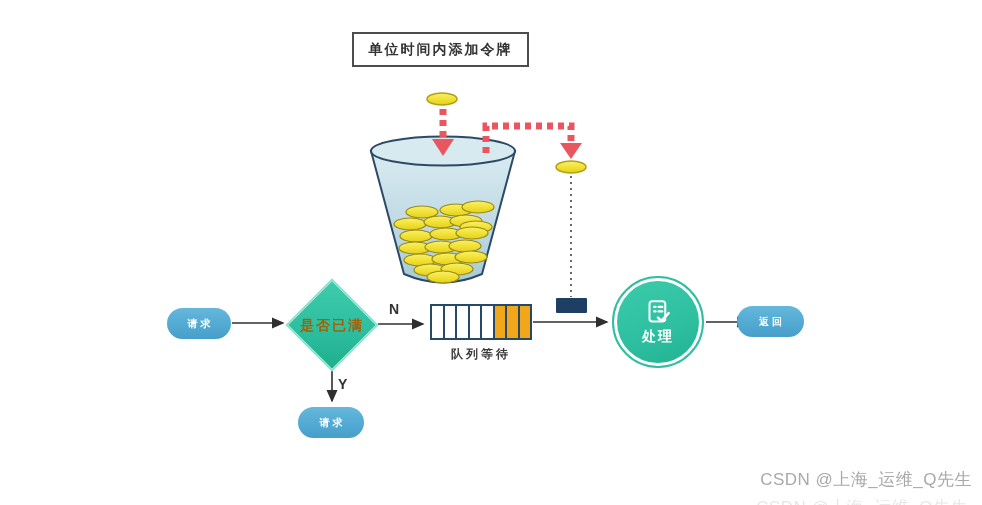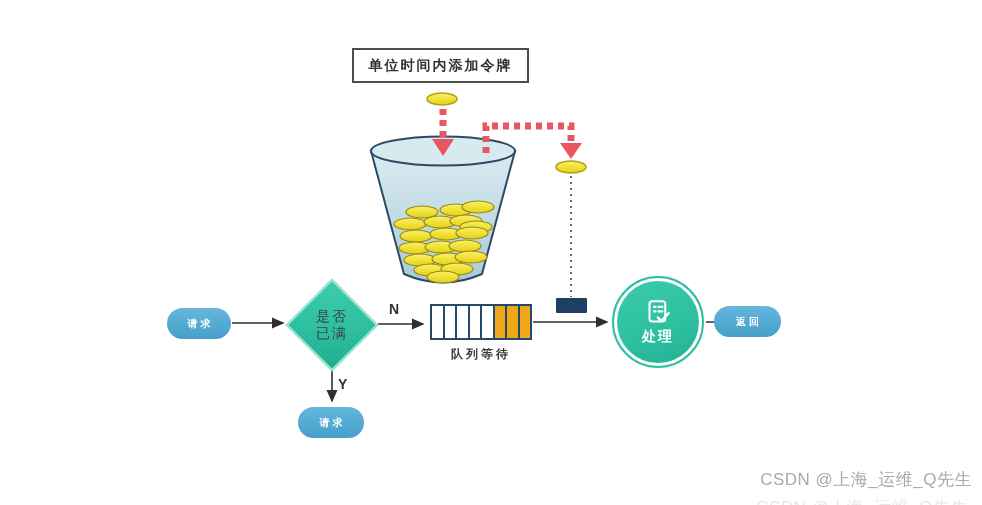--- a/index.html
+++ b/index.html
@@ -12,47 +12,47 @@
     --red:#ea5660;
     --ink:#2f2f2f;
     --gray-text:#3a3a3a;
   }
   *{box-sizing:border-box;margin:0;padding:0;}
   body{background:#ffffff;font-family:"Liberation Sans","DejaVu Sans",sans-serif;}
   .stage{position:relative;width:982px;height:505px;background:#ffffff;overflow:hidden;}
   .underlay{position:absolute;left:0;top:0;}
 
   .title-box{
-    position:absolute;left:352px;top:48px;width:177px;height:35px;
+    position:absolute;left:352px;top:32px;width:177px;height:35px;
     background:#ffffff;border:2px solid #4d4d4d;
     display:flex;align-items:center;justify-content:center;
     font-size:14px;font-weight:bold;color:#333;letter-spacing:2px;
   }
 
   .pill{
     position:absolute;height:31px;border-radius:16px;
     background:linear-gradient(180deg,#66b7dc 0%,var(--blue) 45%,var(--blue-dark) 100%);
     display:flex;align-items:center;justify-content:center;
     color:#fff;font-size:10px;font-weight:bold;letter-spacing:3px;
   }
   .pill span{margin-right:-3px;}
   .pill.request{left:167px;top:308px;width:64px;}
-  .pill.return{left:714px;top:306px;width:67px;align-items:center;}
+  .pill.return{left:737px;top:306px;width:67px;align-items:center;}
   .pill.rejected{left:298px;top:407px;width:66px;}
 
   .diamond{
     position:absolute;left:299px;top:292px;width:66px;height:66px;
     transform:rotate(45deg);
     background:linear-gradient(135deg,#3ecbab 0%,var(--green) 55%,#1fae8e 100%);
     border:2px solid var(--green-light);
   }
   .diamond-label{
     position:absolute;left:287px;top:292px;width:90px;height:66px;
-    display:flex;flex-direction:column;align-items:center;justify-content:center;
-    color:#404040;font-size:14px;font-weight:normal;letter-spacing:2px;line-height:17px;
+    display:flex;flex-direction:row;align-items:center;justify-content:center;
+    color:#a16207;font-size:14px;font-weight:bold;letter-spacing:2px;line-height:17px;
   }
 
   .edge-label{position:absolute;color:#333;font-size:14px;font-weight:600;}
   .edge-label.n{left:389px;top:301px;}
   .edge-label.y{left:338px;top:376px;}
 
   .queue{
     position:absolute;left:430px;top:304px;width:102px;height:36px;
     border:2px solid var(--navy);background:#fff;display:flex;
   }

